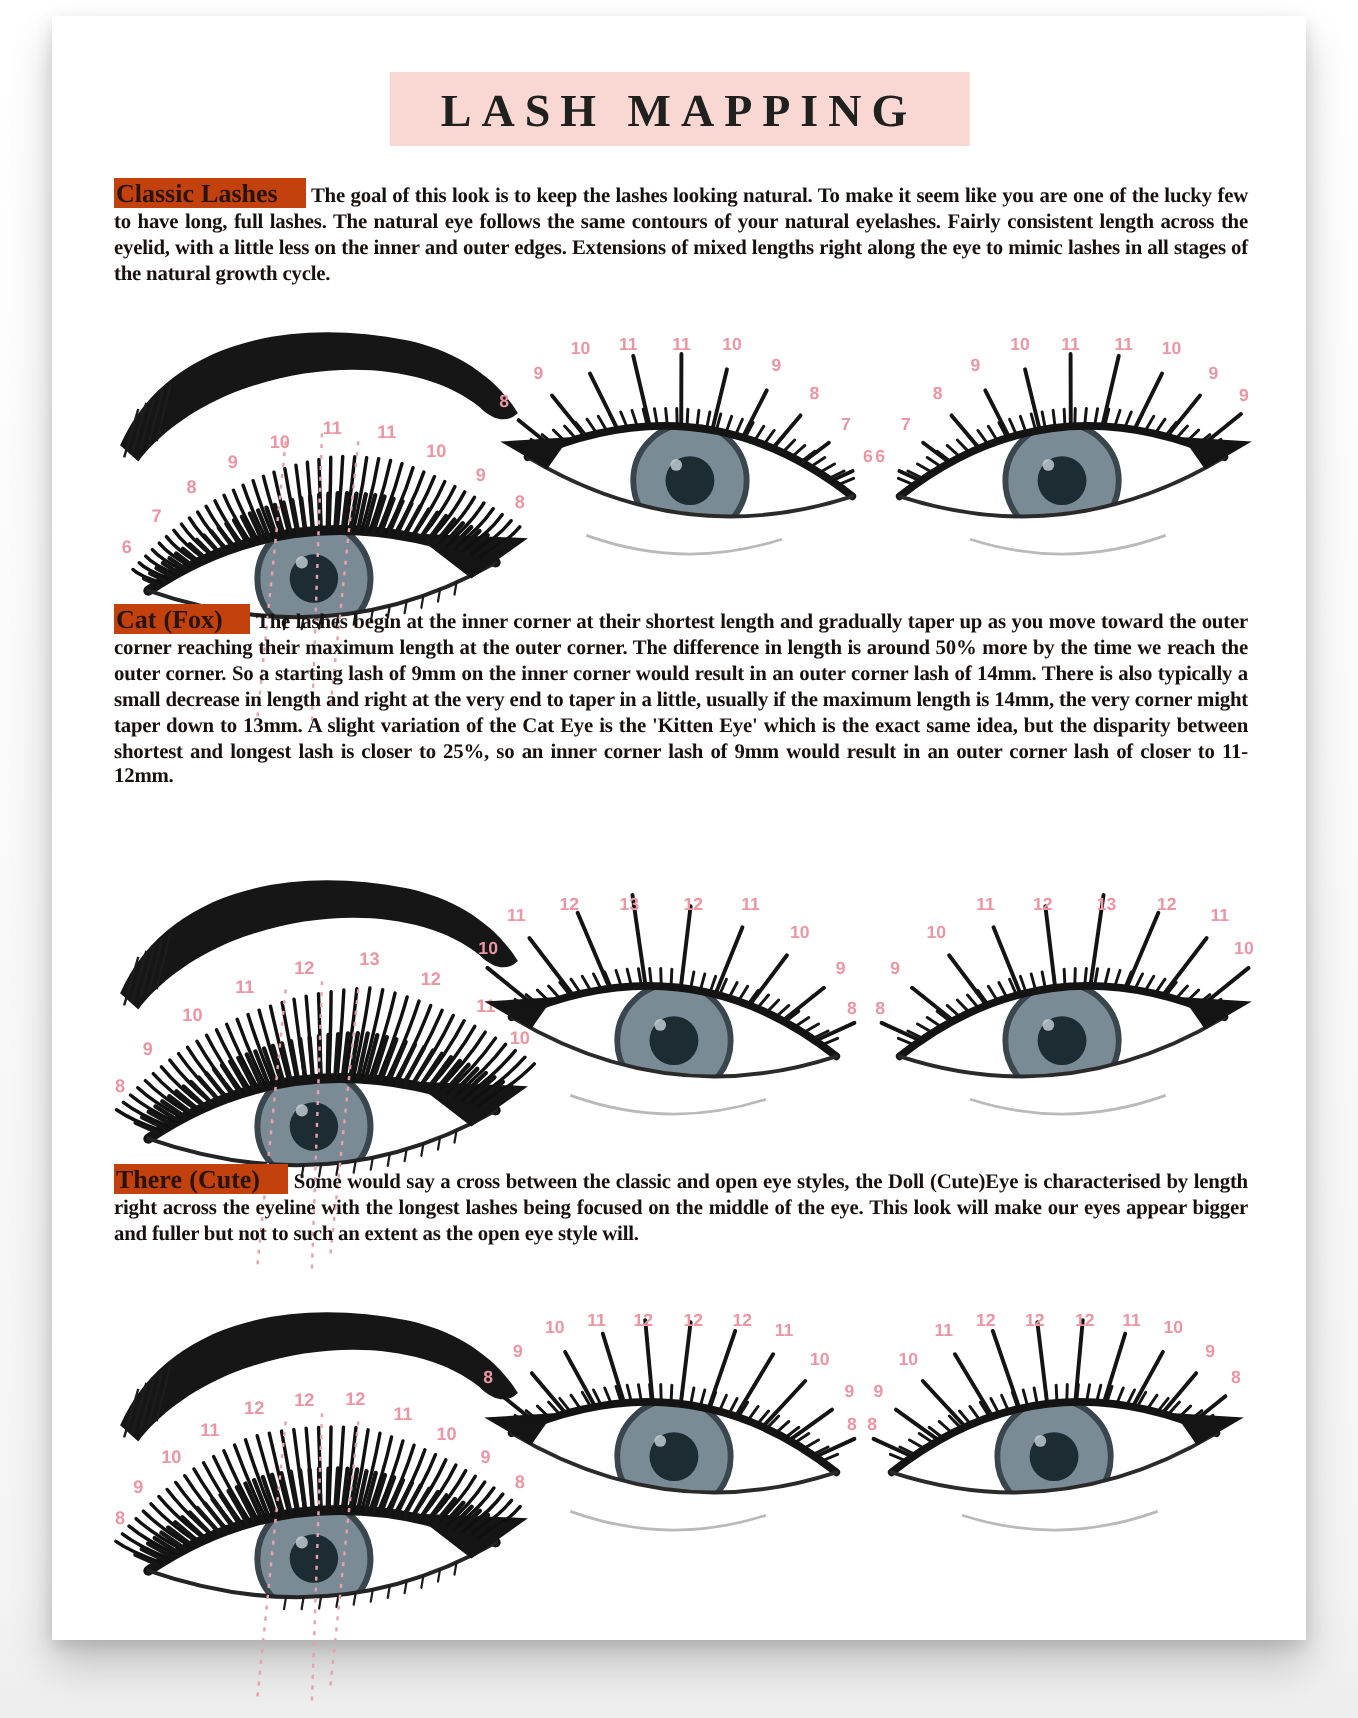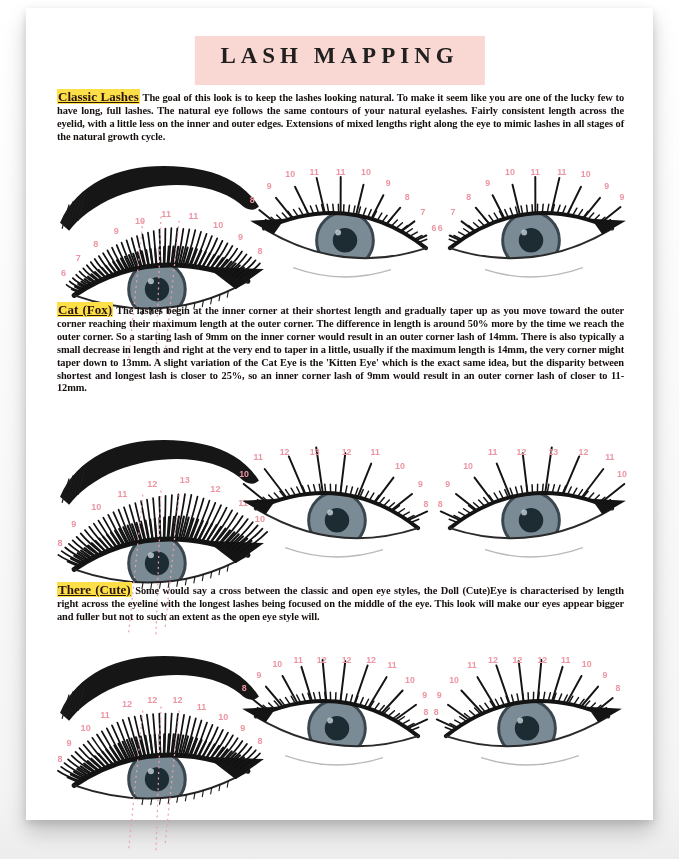--- a/index.html
+++ b/index.html
@@ -7,35 +7,34 @@
     width:679px;height:859px;position:relative;overflow:hidden;
     background:linear-gradient(180deg,#ffffff 0%,#f4f4f4 92%,#ededed 100%);
     font-family:"Liberation Serif",serif;
   }
   .card{
     position:absolute;left:26px;top:8px;width:627px;height:812px;background:#ffffff;
     box-shadow:0 12px 20px rgba(0,0,0,.20),0 3px 8px rgba(0,0,0,.12);
   }
   .banner{
     position:absolute;top:28px;left:50%;transform:translateX(-50%);
-    background:#f9d8d4;padding:7px 26px 16px 26px;
+    background:#f9d8d4;padding:7px 26px 4px 26px;
   }
   .banner h1{
     margin:0;font-size:23px;font-weight:700;letter-spacing:5px;color:#20201e;
     white-space:nowrap;font-family:"Liberation Serif",serif;
   }
   .sec{
     position:absolute;left:31px;width:567px;margin:0;
     font-size:10.4px;line-height:12.9px;font-weight:700;color:#17100e;
     text-align:justify;letter-spacing:-0.1px;
   }
   .sec .hl{
-    background:#fde047;color:#2a1410;font-size:13px;padding:0 1px 0 1px;
+    background:#c2410c;color:#2a1410;font-size:13px;padding:0 14px 0 1px;
     letter-spacing:0;
-    text-decoration:underline;
   }
   #sec-0{top:83px}
   #sec-1{top:296px}
   #sec-2{top:576px}
   .eye{position:absolute;}
   .eye svg{display:block;}
   
   #eye-0-0{left:28px;top:148px;width:216px;}
   #eye-0-1{left:220px;top:158px;width:196px;}
   #eye-0-2{left:408px;top:158px;width:196px;}

